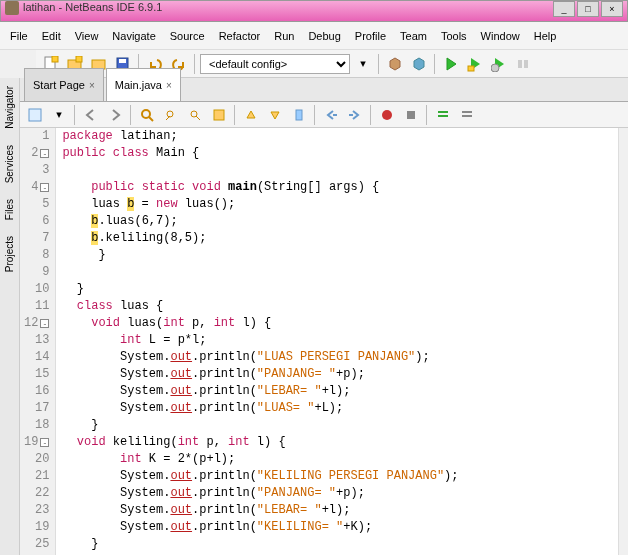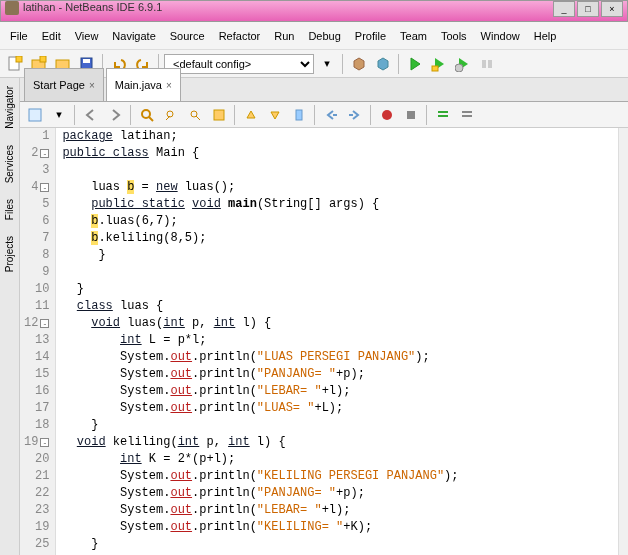--- a/index.html
+++ b/index.html
@@ -4,40 +4,40 @@
 <style>
 * { box-sizing: border-box; margin: 0; padding: 0; }
 body { font-family: Tahoma, Arial, sans-serif; font-size: 11px; background: #f0f0f0; width: 628px; height: 555px; overflow: hidden; }
 .titlebar { height: 22px; background: linear-gradient(to bottom, #f7a8d8, #e863b6); display: flex; align-items: flex-start; padding: 0 4px; border: 1px solid #999; }
 .titlebar .tb-icon { width: 14px; height: 14px; margin-right: 4px; background: #8b7355; border-radius: 2px; }
 .titlebar .title { color: #333; font-weight: normal; flex: 1; }
 .win-controls { display: flex; gap: 2px; }
 .win-btn { width: 22px; height: 16px; background: #ddd; border: 1px solid #999; font-size: 9px; text-align: center; line-height: 14px; }
 .menubar { height: 28px; background: #f4f4f4; display: flex; align-items: center; padding: 0 4px; border-bottom: 1px solid #ddd; gap: 2px; }
 .menubar span { padding: 2px 6px; cursor: default; }
-.toolbar { height: 28px; background: #f4f4f4; display: flex; align-items: center; padding: 2px 4px; gap: 2px; border-bottom: 1px solid #ccc; }
+.toolbar { height: 28px; background: #f4f4f4; display: flex; align-items: center; padding: 2px 4px; gap: 2px; border-bottom: 1px solid #ccc; margin-left: 36px; }
 .tb-btn { width: 22px; height: 22px; display: flex; align-items: center; justify-content: center; border: 1px solid transparent; }
 .tb-sep { width: 2px; height: 20px; border-left: 1px solid #bbb; margin: 0 2px; }
 .config-select { height: 20px; min-width: 150px; font-size: 11px; border: 1px solid #aaa; padding: 0 4px; background: #fff; }
 .main-area { display: flex; height: calc(100% - 70px); }
 .sidebar { width: 20px; background: #e8e8e8; border-right: 1px solid #ccc; display: flex; flex-direction: column; align-items: center; padding-top: 4px; gap: 8px; }
 .sidebar-tab { writing-mode: vertical-rl; transform: rotate(180deg); padding: 4px 2px; font-size: 10px; cursor: pointer; display: flex; align-items: center; gap: 2px; }
 .editor-area { flex: 1; display: flex; flex-direction: column; background: #fff; }
 .tabs-row { height: 24px; background: #e8e8e8; display: flex; align-items: flex-end; padding: 0 4px; gap: 2px; border-bottom: 1px solid #aaa; }
 .file-tab { padding: 10px 8px; background: #ddd; border: 1px solid #aaa; border-bottom: none; font-size: 11px; display: flex; align-items: center; gap: 4px; cursor: pointer; }
 .file-tab.active { background: #fff; align-items: center; }
 .tab-close { font-size: 10px; color: #666; }
 .editor-toolbar { height: 26px; background: #f4f4f4; display: flex; align-items: center; padding: 2px 4px; gap: 2px; border-bottom: 1px solid #ccc; }
 .code-area { flex: 1; display: flex; overflow: auto; font-family: 'Courier New', monospace; font-size: 12px; line-height: 17px; }
 .gutter { background: #f0f0f0; border-right: 1px solid #ddd; text-align: right; color: #888; user-select: none; }
 .gutter-line { padding: 0 6px 0 4px; height: 17px; display: flex; justify-content: flex-end; align-items: center; gap: 2px; }
 .fold-icon { width: 9px; height: 9px; border: 1px solid #888; font-size: 8px; line-height: 7px; text-align: center; color: #555; background: #fff; }
 .code-lines { flex: 1; padding-left: 6px; }
 .code-line { height: 17px; white-space: pre; }
-.kw { color: #0f172a; text-decoration: underline; }
+.kw { color: #be185d; }
 .str { color: #cc6600; }
 .fld { color: #b91c1c; text-decoration: underline; }
 .hl { background: #ffe066; }
 .scroll-marker { width: 10px; background: #f0f0f0; border-left: 1px solid #ddd; }
 svg { display: block; }
 </style>
 </head>
 <body>
 
 <div class="titlebar">
@@ -339,22 +339,22 @@
             <span>25</span>
           </div>
           <div class="gutter-line">
             <span>26</span>
           </div>
         </div>
       <div class="code-lines" id="code-lines">
           <div class="code-line"><span class="kw">package</span> latihan;</div>
           <div class="code-line"><span class="kw">public class</span> Main {</div>
           <div class="code-line"></div>
+          <div class="code-line">    <span class="kw">public static</span> <span class="kw">void</span> <b>main</b>(String[] args) {</div>
           <div class="code-line">    luas <span class="hl">b</span> = <span class="kw">new</span> luas();</div>
-          <div class="code-line">    <span class="kw">public static</span> <span class="kw">void</span> <b>main</b>(String[] args) {</div>
           <div class="code-line">    <span class="hl">b</span>.luas(6,7);</div>
           <div class="code-line">    <span class="hl">b</span>.keliling(8,5);</div>
           <div class="code-line">     }</div>
           <div class="code-line"></div>
           <div class="code-line">  }</div>
           <div class="code-line">  <span class="kw">class</span> luas {</div>
           <div class="code-line">    <span class="kw">void</span> luas(<span class="kw">int</span> p, <span class="kw">int</span> l) {</div>
           <div class="code-line">        <span class="kw">int</span> L = p*l;</div>
           <div class="code-line">        System.<span class="fld">out</span>.println(<span class="str">"LUAS PERSEGI PANJANG"</span>);</div>
           <div class="code-line">        System.<span class="fld">out</span>.println(<span class="str">"PANJANG= "</span>+p);</div>

